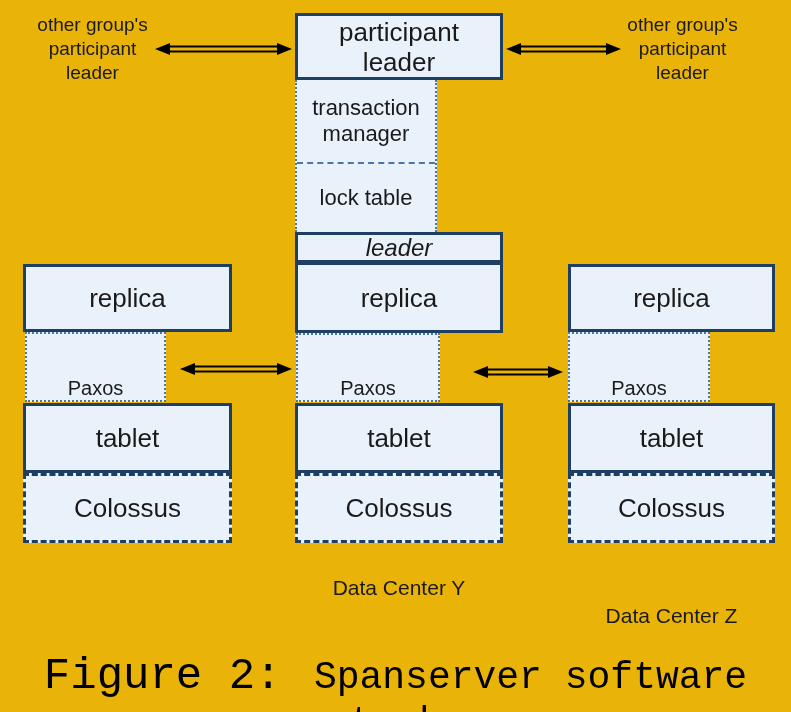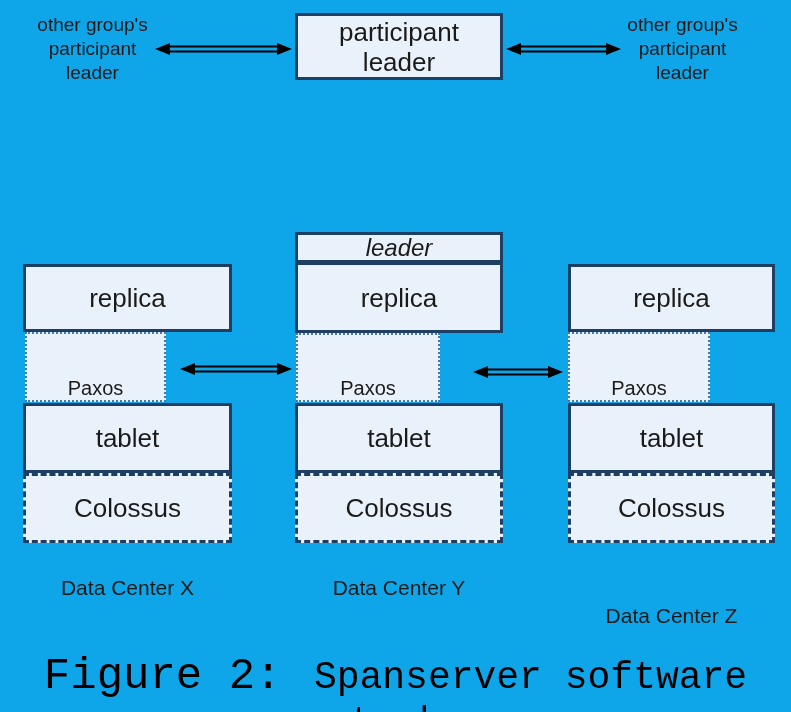--- a/index.html
+++ b/index.html
@@ -5,21 +5,21 @@
   :root{
     --box-fill:#e9f1fa;
     --box-border:#1e3f63;
     --dotted-line:#4a76a8;
     --arrow:#000000;
     --text:#1a1a1a;
   }
   *{box-sizing:border-box;margin:0;padding:0;}
   html,body{background:#ffffff;}
   .canvas{
-    position:relative;width:791px;height:712px;background:#0ea5e9;overflow:hidden;
+    position:relative;width:791px;height:712px;background:#eab308;overflow:hidden;
     font-family:"Liberation Sans","DejaVu Sans",sans-serif;color:var(--text);
   }
   .box{
     position:absolute;background:var(--box-fill);border:3px solid var(--box-border);
     display:flex;align-items:center;justify-content:center;text-align:center;
   }
   .box-label{font-size:26px;line-height:30px;}
   .leader-box-label{font-size:24px;font-style:italic;}
   .dotted-region{
     position:absolute;background:var(--box-fill);
@@ -65,38 +65,46 @@
     <div>leader</div>
   </div>
 
   <div class="box" style="left:295px;top:13px;width:208px;height:67px;">
     <div class="box-label">
       <div>participant</div>
       <div>leader</div>
     </div>
   </div>
 
+  <div class="dotted-region tmlock" style="left:295px;top:80px;width:142px;height:152px;">
+    <div class="tm-cell">
+      <div>transaction</div>
+      <div>manager</div>
+    </div>
+    <div class="lock-cell">
+      <span>lock table</span>
+    </div>
+  </div>
 
   <div class="box" style="left:295px;top:232px;width:208px;height:31px;z-index:2;">
     <span class="leader-box-label">leader</span>
   </div>
 
   <div class="box" style="left:23px;top:264px;width:209px;height:68px;">
     <span class="box-label">replica</span>
   </div>
   <div class="paxos-region" style="left:25px;top:332px;width:141px;height:70px;">
     <span>Paxos</span>
   </div>
   <div class="box" style="left:23px;top:403px;width:209px;height:70px;">
     <span class="box-label">tablet</span>
   </div>
   <div class="box colossus" style="left:23px;top:473px;width:209px;height:70px;">
     <span class="box-label">Colossus</span>
   </div>
-  <div class="dc-label" style="left:23px;top:576px;width:209px;">Data Center X</div>
 
   <div class="box" style="left:295px;top:262px;width:208px;height:71px;">
     <span class="box-label">replica</span>
   </div>
   <div class="paxos-region" style="left:296px;top:333px;width:144px;height:69px;">
     <span>Paxos</span>
   </div>
   <div class="box" style="left:295px;top:403px;width:208px;height:70px;">
     <span class="box-label">tablet</span>
   </div>

